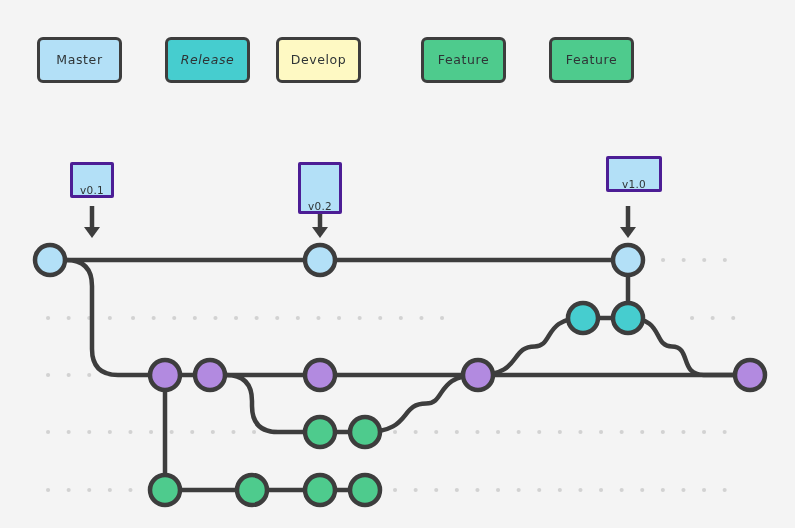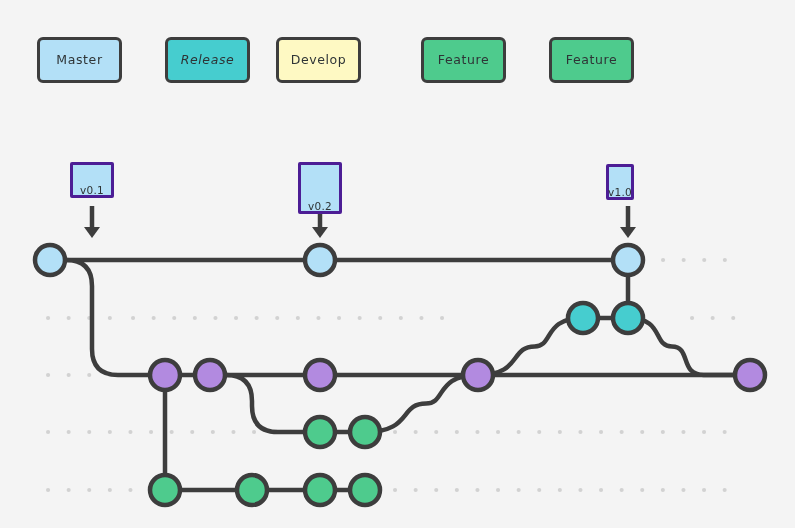--- a/index.html
+++ b/index.html
@@ -143,18 +143,18 @@
         <span class="legend-label">Feature</span>
       </div>
     </div>
   <div id="tag-layer">
       <div class="tag-box" style="left: 70px; top: 162px; width: 44px; height: 36px;">
         <span class="tag-label">v0.1</span>
       </div>
       <div class="tag-box" style="left: 298px; top: 162px; width: 44px; height: 52px;">
         <span class="tag-label">v0.2</span>
       </div>
-      <div class="tag-box" style="left: 606px; top: 164px; width: 28px; height: 36px;">
+      <div class="tag-box" style="left: 606px; top: 156px; width: 56px; height: 36px;">
         <span class="tag-label">v1.0</span>
       </div>
     </div>
 
 </div>
 
 </body></html>

